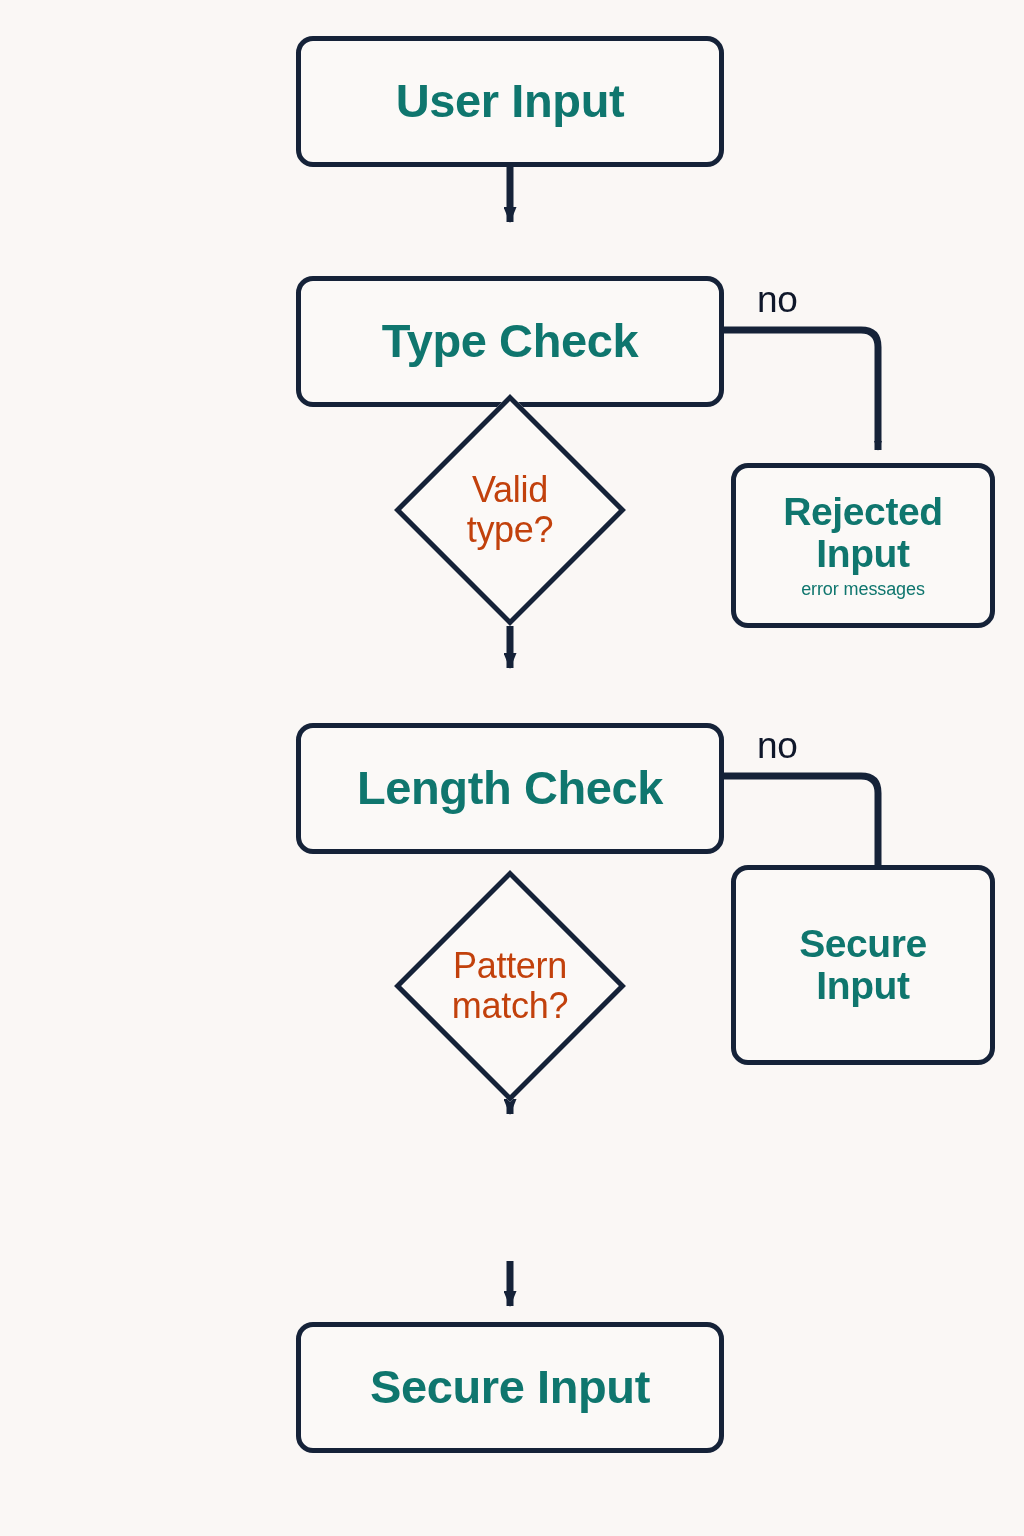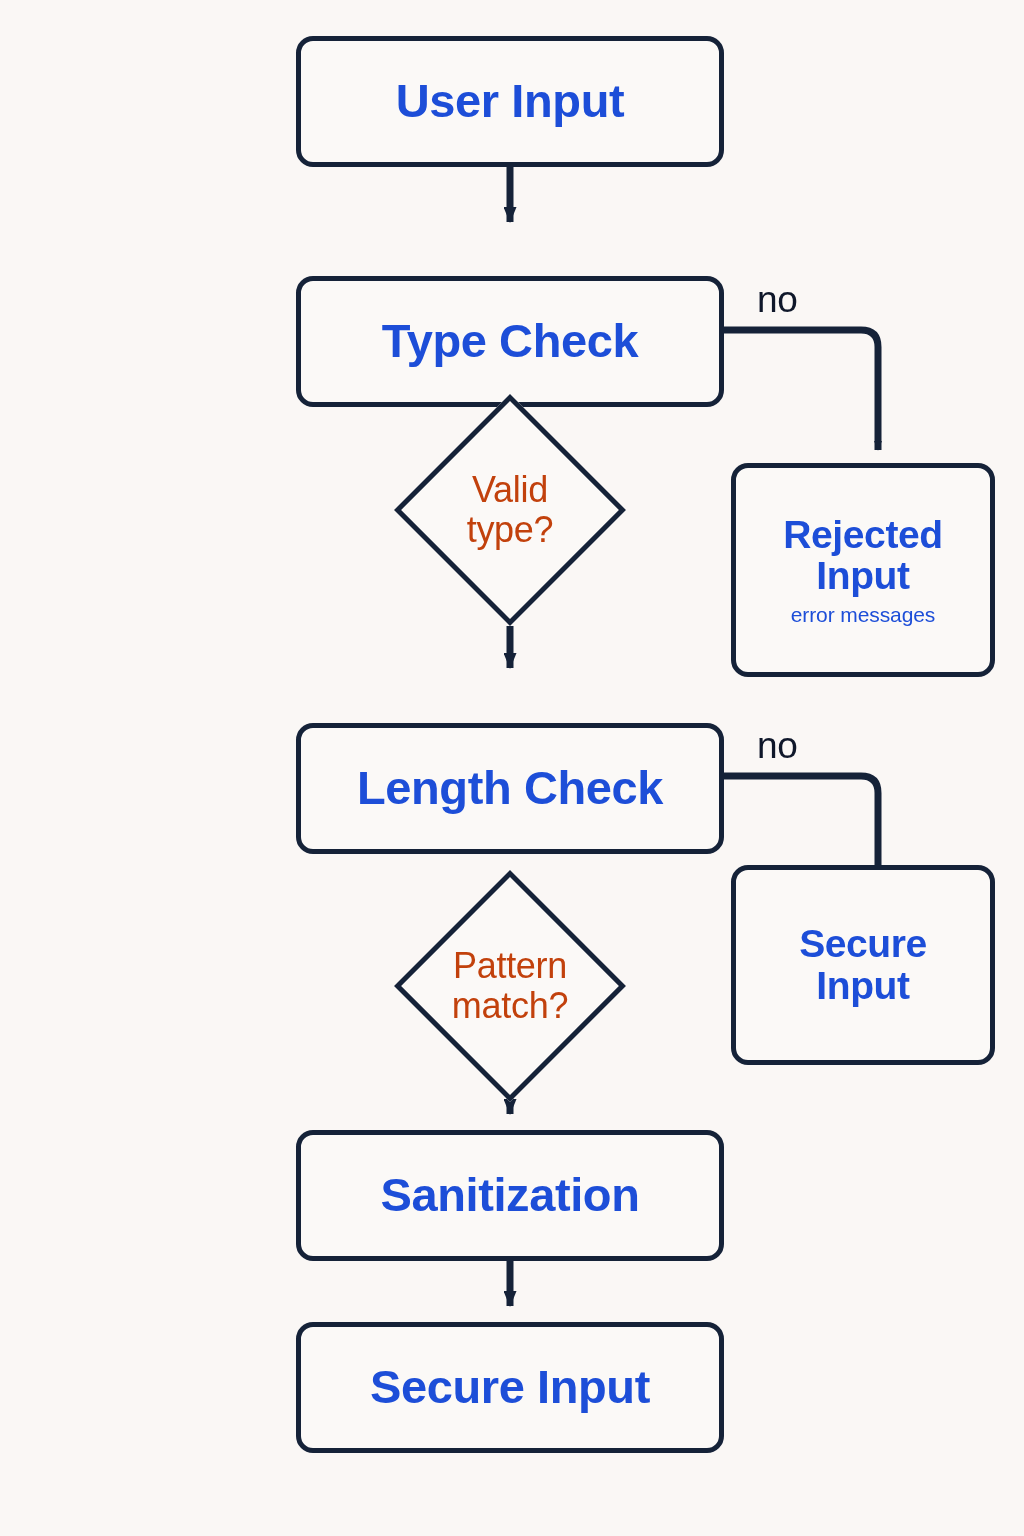--- a/index.html
+++ b/index.html
@@ -33,21 +33,21 @@
     position: absolute;
     box-sizing: border-box;
     background: #fbf9f7;
     border: 5px solid #152238;
     border-radius: 17px;
     display: flex;
     flex-direction: column;
     align-items: center;
     justify-content: center;
     text-align: center;
-    color: #1d4ed8;
+    color: #0f766e;
   }
   .node-title {
     font-weight: bold;
     line-height: 1.07;
     letter-spacing: -0.4px;
     white-space: pre-line;
   }
   .node-sub {
     font-weight: normal;
     line-height: 1.1;
@@ -62,29 +62,29 @@
     height: 131px;
   }
   .main-col .node-title { font-size: 47px; }
 
   
   .side-col {
     left: 731px;
     width: 264px;
   }
   .side-col .node-title { font-size: 39px; }
-  .side-col .node-sub  { font-size: 21px; }
+  .side-col .node-sub  { font-size: 18px; }
 
   #node-user-input   { top: 36px; }
   #node-type-check   { top: 238px; margin-top: 38px; }
   #node-length-check { top: 684px; margin-top: 39px; }
   #node-sanitization { top: 1130px; }
   #node-secure-final { top: 1322px; }
 
-  #node-rejected { top: 463px; height: 214px; }
+  #node-rejected { top: 463px; height: 165px; }
   #node-secure-branch { top: 865px; height: 200px; }
 
   
   .node-diamond {
     position: absolute;
     width: 232px;
     height: 232px;
     display: flex;
     align-items: center;
     justify-content: center;
@@ -177,23 +177,20 @@
   <div class="node-box main-col" id="node-length-check">
     <span class="node-title">Length Check</span>
   </div>
 
   <div class="node-diamond" id="node-pattern-match">
     <div class="diamond-shape"></div>
     <span class="diamond-label">Pattern
 match?</span>
   </div>
 
-  <div class="node-box main-col" id="node-sanitization">
-    <span class="node-title">Sanitization</span>
-  </div>
 
   <div class="node-box main-col" id="node-secure-final">
     <span class="node-title">Secure Input</span>
   </div>
 
   <div class="node-box side-col" id="node-rejected">
     <span class="node-title">Rejected
 Input</span>
     <span class="node-sub">error messages</span>
   </div>

